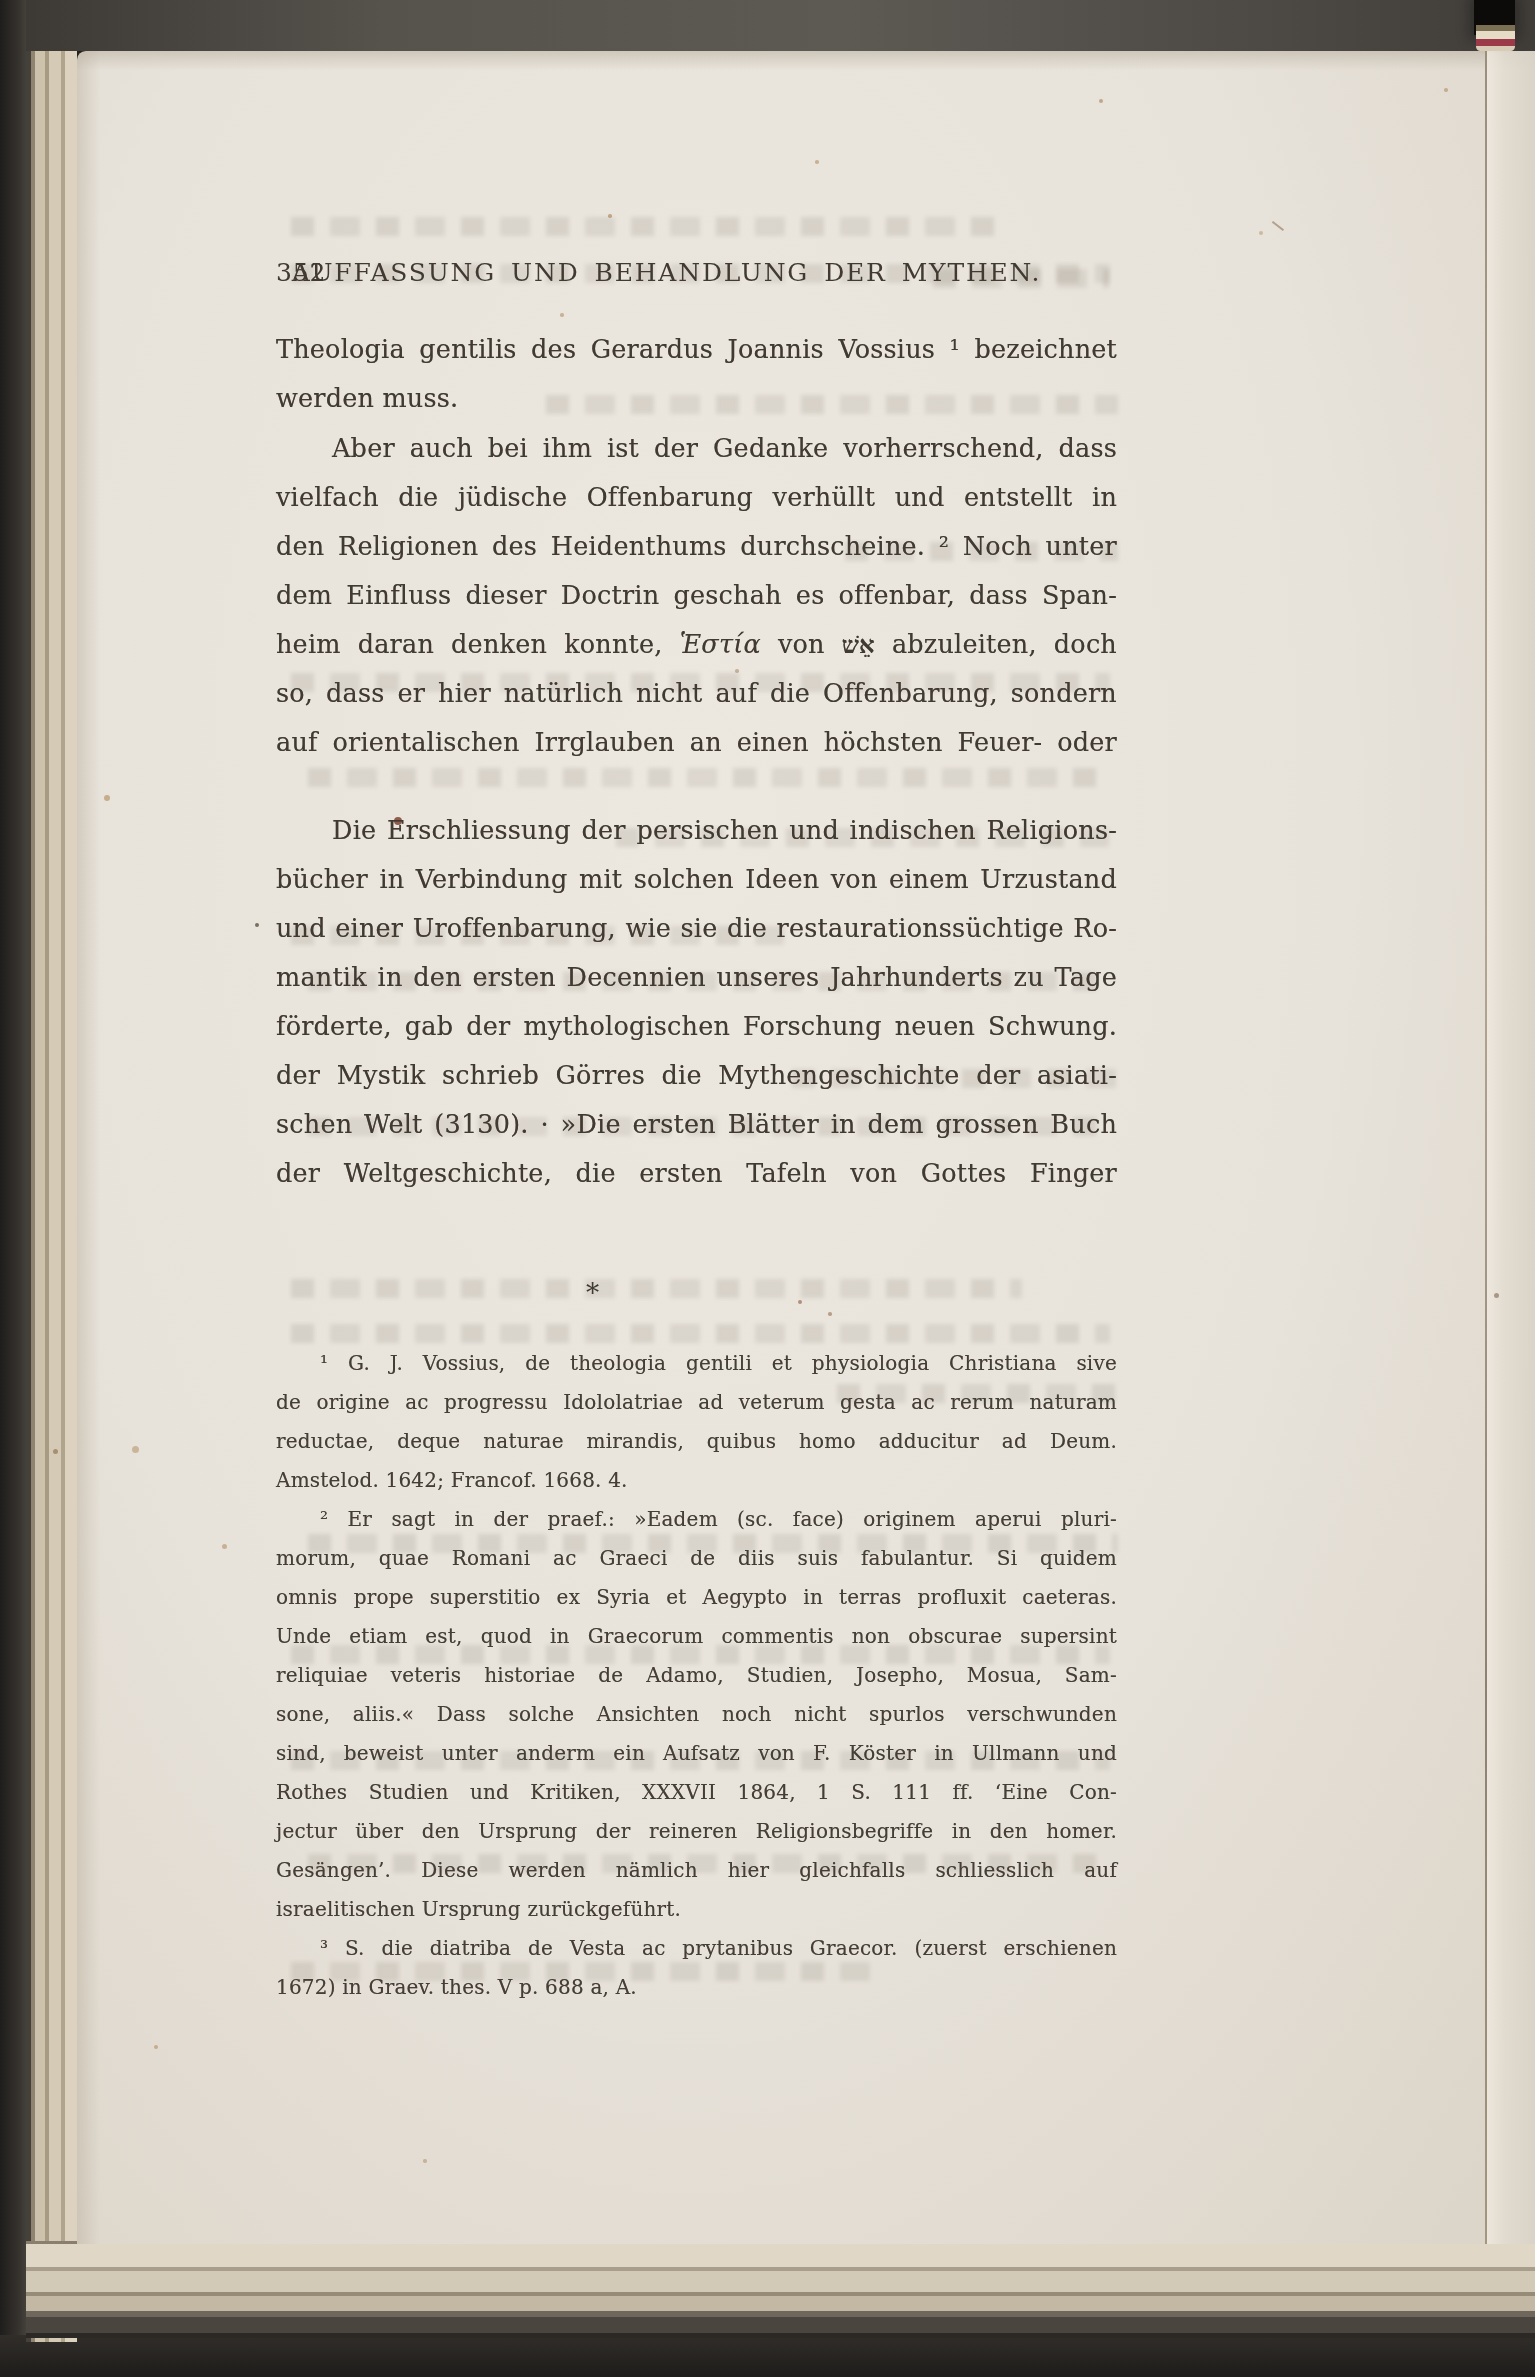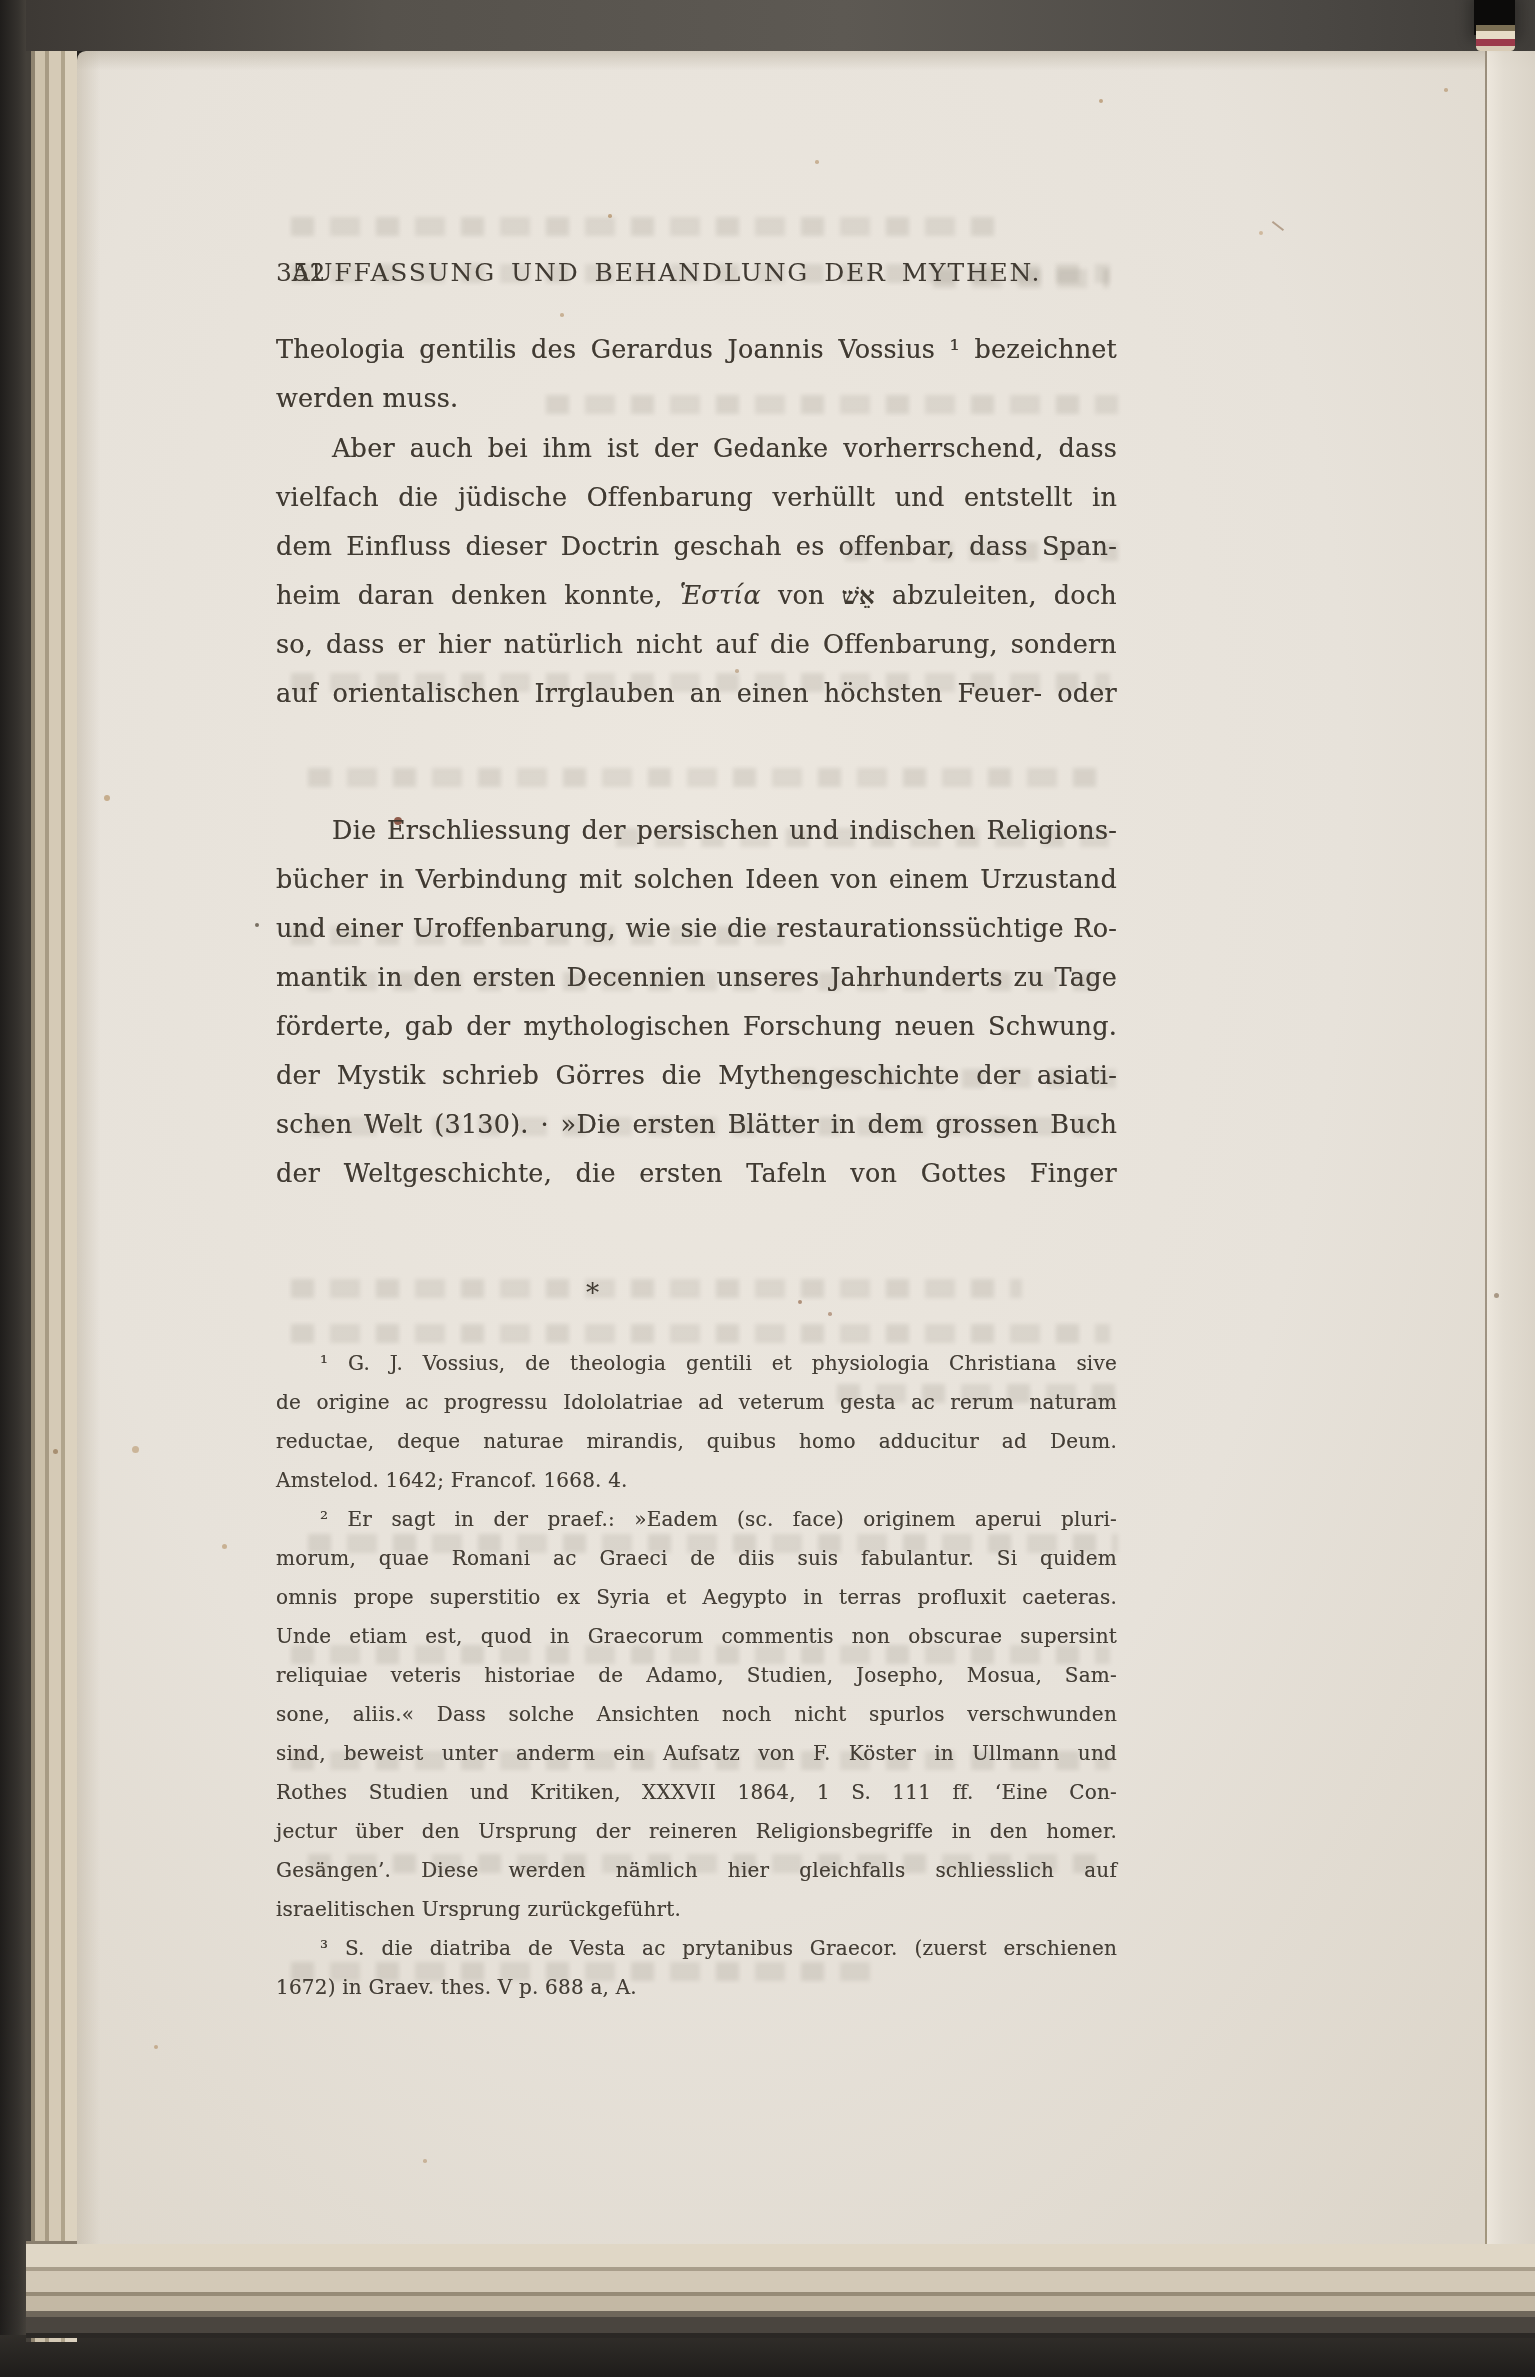--- a/index.html
+++ b/index.html
@@ -130,20 +130,21 @@
     </div>
 
     <div class="para" style="top:325px">
       <div class="bline">Theologia gentilis des Gerardus Joannis Vossius ¹ bezeichnet</div>
       <div class="bline end">werden muss.</div>
     </div>
 
     <div class="para" style="top:424px">
       <div class="bline ind">Aber auch bei ihm ist der Gedanke vorherrschend, dass</div>
       <div class="bline">vielfach die jüdische Offenbarung verhüllt und entstellt in</div>
+      <div class="bline">den Religionen des Heidenthums durchscheine. ²  Noch unter</div>
       <div class="bline">dem Einfluss dieser Doctrin geschah es offenbar, dass Span-</div>
       <div class="bline">
         <span>heim daran denken konnte, </span><span class="greek">Ἑστία</span><span> von </span><span class="hebrew">אֵשׁ</span><span> abzuleiten, doch</span>
       </div>
       <div class="bline">so, dass er hier natürlich nicht auf die Offenbarung, sondern</div>
       <div class="bline">auf orientalischen Irrglauben an einen höchsten Feuer- oder</div>
     </div>
 
     <div class="para" style="top:806px">
       <div class="bline ind">Die Erschliessung der persischen und indischen Religions-</div>

